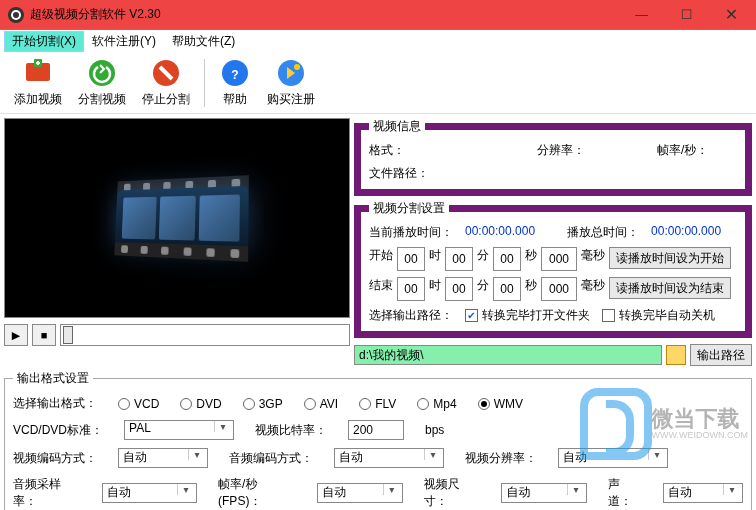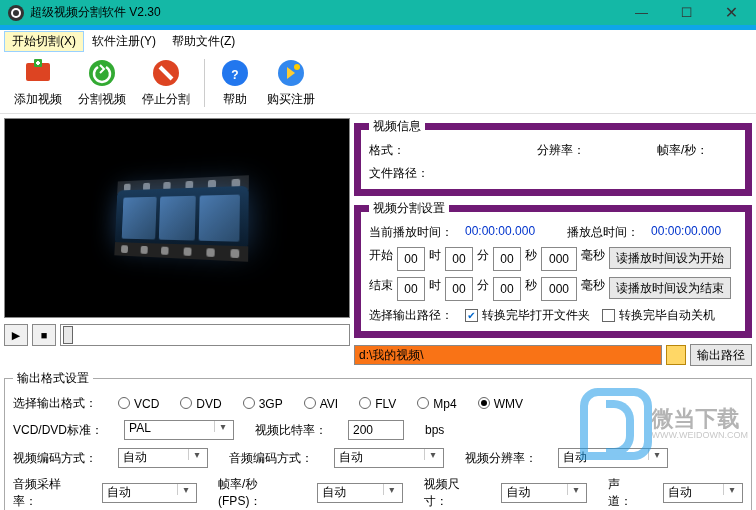--- a/index.html
+++ b/index.html
@@ -1,27 +1,27 @@
 <!DOCTYPE html>
 <html><head>
 <meta charset="utf-8">
 <style>
 *{box-sizing:border-box;margin:0;padding:0;font-family:'Microsoft YaHei',SimSun,sans-serif;font-size:12px}
 body{background:#fff;width:756px;height:510px;overflow:hidden;position:relative}
-.titlebar{height:30px;background:#14b8a6;display:flex;align-items:center;padding:8px 2px;border-bottom:5px solid #0ea5e9}
+.titlebar{height:30px;background:#ef4444;display:flex;align-items:center;padding:8px 2px;border-bottom:1px solid #0ea5e9}
 .titlebar-icon{width:16px;height:16px;margin:0 6px;background:#333;border-radius:50%;position:relative}
 .titlebar-icon::before{content:'';position:absolute;width:10px;height:10px;background:#fff;border-radius:50%;top:3px;left:3px}
 .titlebar-icon::after{content:'';position:absolute;width:6px;height:6px;background:#333;border-radius:50%;top:5px;left:5px}
 .titlebar-title{flex:1;color:#000}
 .win-controls{display:flex}
 .win-btn{width:45px;height:28px;display:flex;align-items:center;justify-content:center;font-size:13px;color:#333}
 .win-btn:last-child{font-size:16px}
 .menubar{height:22px;display:flex;align-items:center;padding:0 4px;background:#fff}
 .menu-item{padding:2px 8px;color:#000}
-.menu-item.active{background:#fef9c3;border:1px solid #99d1ff;padding:1px 7px}
+.menu-item.active{background:#5eead4;border:1px solid #99d1ff;padding:1px 7px}
 .toolbar{height:62px;display:flex;align-items:center;padding:0 8px;gap:4px;background:#fff;border-bottom:1px solid #e0e0e0}
 .tool-btn{display:flex;flex-direction:column;align-items:center;padding:2px 6px;gap:2px}
 .tool-icon{width:32px;height:32px;display:flex;align-items:center;justify-content:center}
 .tool-label{font-size:12px;color:#000}
 .tool-sep{width:1px;height:48px;background:#ccc;margin:0 4px}
 .content{display:flex;padding:4px;gap:4px}
 .left-col{width:346px}
 .preview{width:346px;height:200px;background:#000;position:relative;display:flex;align-items:center;justify-content:center;border:1px solid #888}
 .film-icon{width:140px;height:100px;position:relative;transform:perspective(300px) rotateY(-20deg) rotateX(5deg)}
 .film-body{position:absolute;width:100%;height:60px;top:20px;background:linear-gradient(180deg,#1a3a5a,#0a1a2a);border-radius:6px;box-shadow:0 0 30px rgba(70,140,220,0.4)}
@@ -39,25 +39,25 @@
 fieldset{border:7px solid #701a75;padding:4px 8px 4px 8px}
 legend{padding:0 4px;color:#000}
 .info-row{display:flex;padding:3px 0;gap:12px}
 .info-cell{display:flex;gap:6px;align-items:center}
 .time-val{color:#0033cc}
 .time-in{width:28px;height:24px;border:1px solid #888;text-align:center;background:#fff}
 .time-in.ms{width:36px}
 .btn{height:22px;border:1px solid #888;background:#e8e8e8;padding:9px 6px;display:inline-flex;align-items:center}
 .cb{width:13px;height:13px;border:1px solid #666;background:#fff;display:inline-flex;align-items:center;justify-content:center;color:#0066cc;font-size:10px;margin-right:4px}
 .output-path-row{display:flex;gap:4px;align-items:center;margin-top:2px}
-.path-in{flex:1;height:20px;border:1px solid #888;padding:0 4px;background:#f97316;display:flex;align-items:center}
+.path-in{flex:1;height:20px;border:1px solid #888;padding:0 4px;background:#86efac;display:flex;align-items:center}
 .folder-ico{width:20px;height:20px;background:#ffd766;border:1px solid #b8860b;display:inline-block}
 .format-section{border:1px solid #aaa;margin:0 4px;padding:4px 8px}
 .fmt-row{display:flex;align-items:center;padding:4px 0;gap:21px}
-.radio{display:inline-flex;gap:4px}
+.radio{display:inline-flex;align-items:center;gap:4px}
 .radio-btn{width:12px;height:12px;border:1px solid #666;border-radius:50%;background:#fff;display:inline-flex;align-items:center;justify-content:center}
 .radio-btn.sel::after{content:'';width:6px;height:6px;background:#000;border-radius:50%}
 .sel-box{height:20px;border:1px solid #888;background:#fff;padding:0 4px;display:inline-flex;position:relative;min-width:80px}
 .sel-box::after{content:'▾';position:absolute;right:2px;width:16px;text-align:center;border-left:1px solid #ccc;font-size:10px;color:#555}
 .txt-in{height:20px;border:1px solid #888;background:#fff;padding:0 4px;width:56px}
 .status-row{display:flex;align-items:center;margin:0 4px;gap:8px}
 .progress-bar{flex:1;height:16px;border:1px solid #888;background:#fff;position:relative;display:flex;align-items:center;justify-content:center}
 .progress-val{color:#0044cc}
 .watermark{position:absolute;right:8px;bottom:50px;opacity:0.55;pointer-events:none;display:flex;align-items:center;gap:0}
 .wm-logo{width:72px;height:72px;border:8px solid #1e9be8;border-radius:18px 18px 18px 0;position:relative}

